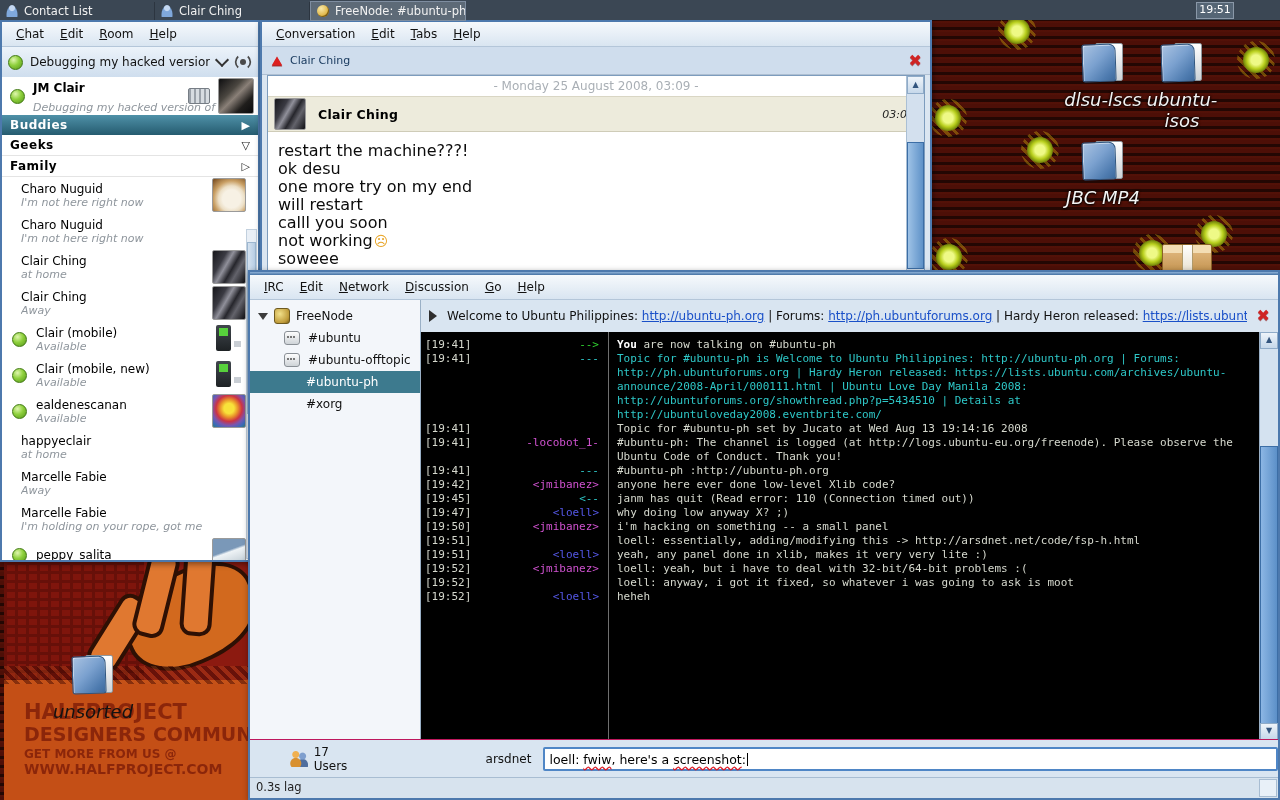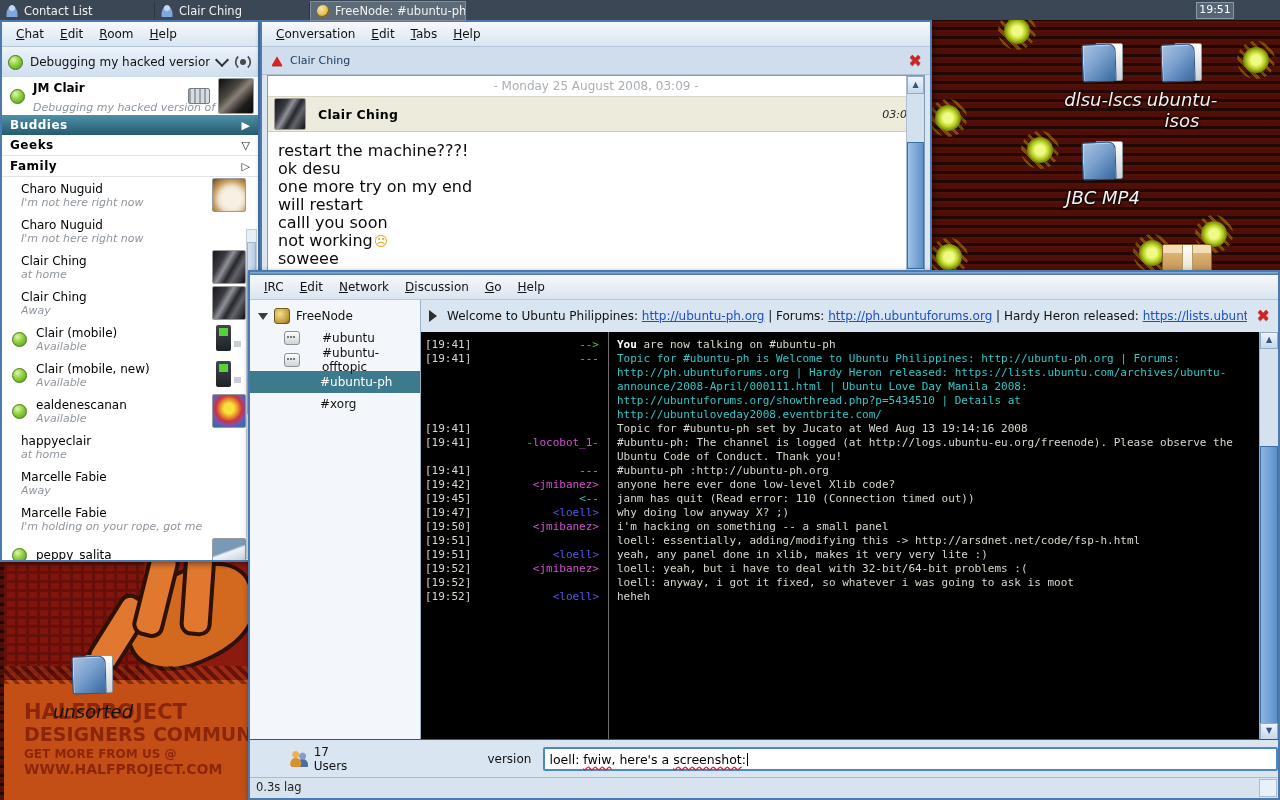--- a/index.html
+++ b/index.html
@@ -110,21 +110,21 @@
   .vscroll .arr.up{top:0;}
   .vscroll .thumb{position:absolute;left:0;right:0;background:linear-gradient(90deg,#9ec2e6,#5f92c8);border:1px solid #3c6ea6;}
   
   #irc-win{background:#d9e5f1;}
   #irc-topband{height:3px;background:linear-gradient(#8fb2d8,#4471a3);}
   #irc-main{position:absolute;left:0;top:28px;right:0;bottom:58px;display:flex;}
   #irc-sidebar{width:170px;background:#f3f6fa;border-right:1px solid #9ab0c6;padding-top:5px;font-size:12px;color:#111;}
   .tree-server{display:flex;align-items:center;gap:6px;height:22px;padding-left:8px;}
   .expander{width:0;height:0;border-left:5px solid transparent;border-right:5px solid transparent;border-top:7px solid #3c3c3c;}
   .server-icon{width:14px;height:14px;border-radius:3px;background:radial-gradient(circle at 35% 35%,#f2e08a,#bf9b3a 70%,#7a5f18);border:1px solid #6e5a20;}
-  .chan{display:flex;align-items:center;gap:22px;height:22px;padding-left:34px;}
+  .chan{display:flex;align-items:center;gap:8px;height:22px;padding-left:34px;}
   .chan.selected{background:#3d7a8e;color:#fff;}
   .chan-icon{width:14px;height:12px;flex:none;}
   .chan-icon.chat-bubble{background:linear-gradient(#fdfdfd,#cfd4d8);border:1px solid #8a9096;border-radius:3px;position:relative;}
   .chan-icon.chat-bubble::after{content:"";position:absolute;left:2px;top:4px;width:2px;height:2px;background:#777;
     box-shadow:3px 0 0 #777,6px 0 0 #777;}
   #irc-right{flex:1;display:flex;flex-direction:column;min-width:0;}
   #topic-bar{height:32px;display:flex;align-items:center;gap:10px;padding:0 8px;}
   .expander-r{width:0;height:0;border-top:6px solid transparent;border-bottom:6px solid transparent;border-left:8px solid #2e2e2e;}
   #topic-text{flex:1;font-size:12px;color:#111;white-space:nowrap;overflow:hidden;}
   #topic-text a{color:#1a50c8;text-decoration:underline;}
@@ -522,21 +522,21 @@
           <span class="arr down">▼</span>
         </div>
       </div>
     </div>
   </div>
   <div id="irc-bottom">
     <span id="users-btn">
       <span class="users-icon"></span>
       <span>17 Users</span>
     </span>
-    <span id="nick-label">version</span>
+    <span id="nick-label">arsdnet</span>
     <span id="irc-input"><span>loell: </span><span class="sp-err">fwiw</span><span>, here's a </span><span class="sp-err">screenshot</span><span>:</span><span class="caret"></span></span>
   </div>
   <div id="irc-status">0.3s lag</div>
   <div id="grip"></div>
 </div>
 
 <div id="taskbar">
   <div class="task-tab" style="">
     <span class="tab-icon buddy-icon"></span>
     <span>Contact List</span>

